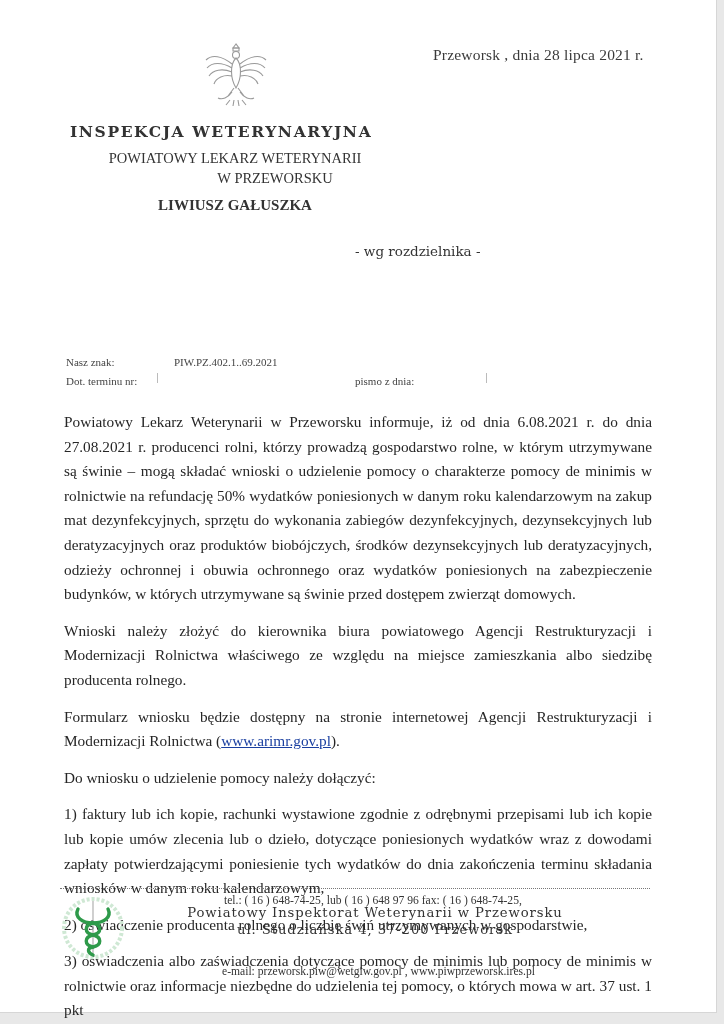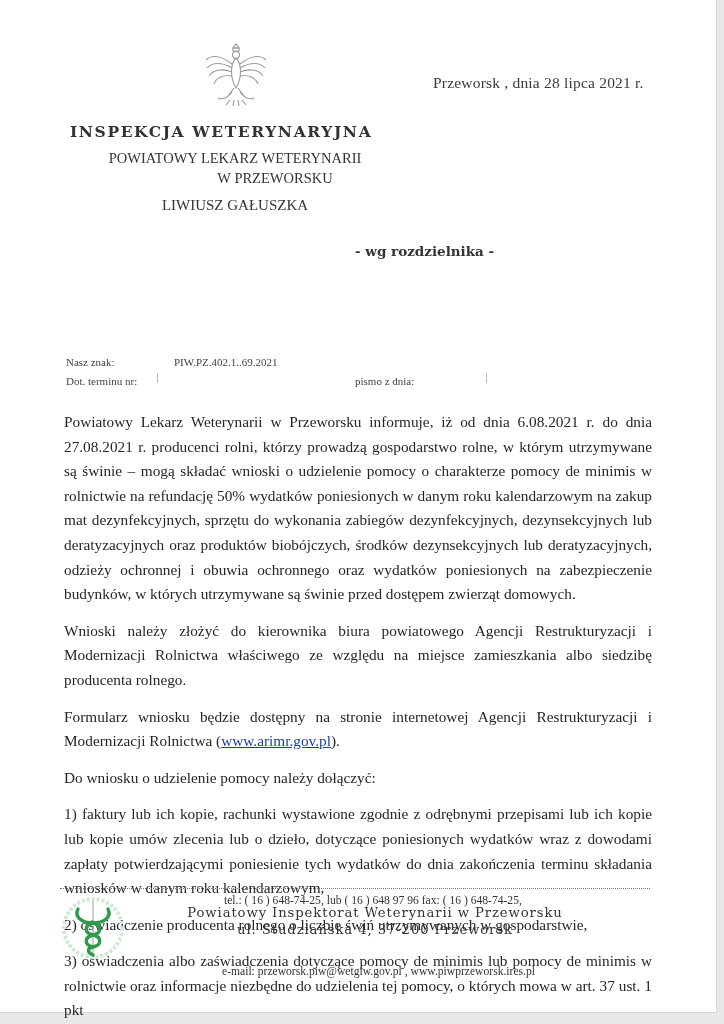--- a/index.html
+++ b/index.html
@@ -6,26 +6,26 @@
   body {
     width: 724px; height: 1024px; background: #e8e8e8; position: relative; overflow: hidden;
     font-family: "Liberation Serif", serif; color: #2a2a2a;
   }
   .page {
     position: absolute; left: 0; top: 0; width: 716px; height: 1012px;
     background: #ffffff; border-right: 1px solid #d6d6d6; border-bottom: 1px solid #d6d6d6;
   }
   .abs { position: absolute; }
   .eagle { left: 200px; top: 38px; width: 72px; height: 72px; }
-  .date { left: 433px; top: 46px; font-size: 15.5px; color: #3a3a3a; letter-spacing: 0.2px; margin-top: 28px; }
+  .date { left: 433px; top: 46px; font-size: 15.5px; color: #3a3a3a; letter-spacing: 0.2px; }
   .h-insp { left: 70px; top: 122px; font-family: "DejaVu Serif", serif; font-weight: bold; font-size: 15.5px; letter-spacing: 1.6px; color: #333; }
   .h-lek1 { left: 0; width: 470px; top: 150px; text-align: center; font-size: 14.5px; color: #333; }
   .h-lek2 { left: 0; width: 470px; top: 170px; text-align: center; font-size: 14.5px; color: #333; padding-left: 40px; }
-  .h-name { left: 0; width: 470px; top: 197px; text-align: center; font-size: 15px; font-weight: normal; color: #333; }
-  .rozdz { left: 355px; top: 243px; font-family: "DejaVu Serif", serif; font-weight: bold; font-size: 13.5px; color: #333; }
+  .h-name { left: 0; width: 470px; top: 197px; text-align: center; font-size: 15px; font-weight: bold; color: #333; }
+  .rozdz { left: 355px; top: 243px; font-family: "DejaVu Serif", serif; font-weight: normal; font-size: 13.5px; color: #333; }
   .meta { font-size: 11px; color: #444; }
   .nasz-l { left: 66px; top: 356px; }
   .nasz-v { left: 174px; top: 356px; }
   .dot-l { left: 66px; top: 375px; }
   .tick1 { left: 157px; top: 373px; width: 1px; height: 10px; background: #bbb; }
   .pismo-l { left: 355px; top: 375px; }
   .tick2 { left: 486px; top: 373px; width: 1px; height: 10px; background: #bbb; }
   .body { left: 64px; width: 588px; top: 410px; font-size: 15.3px; line-height: 24.6px; color: #262626; }
   .body p { margin: 0 0 12px 0; text-align: justify; }
   .body a { color: #1a3fa0; text-decoration: underline; }

